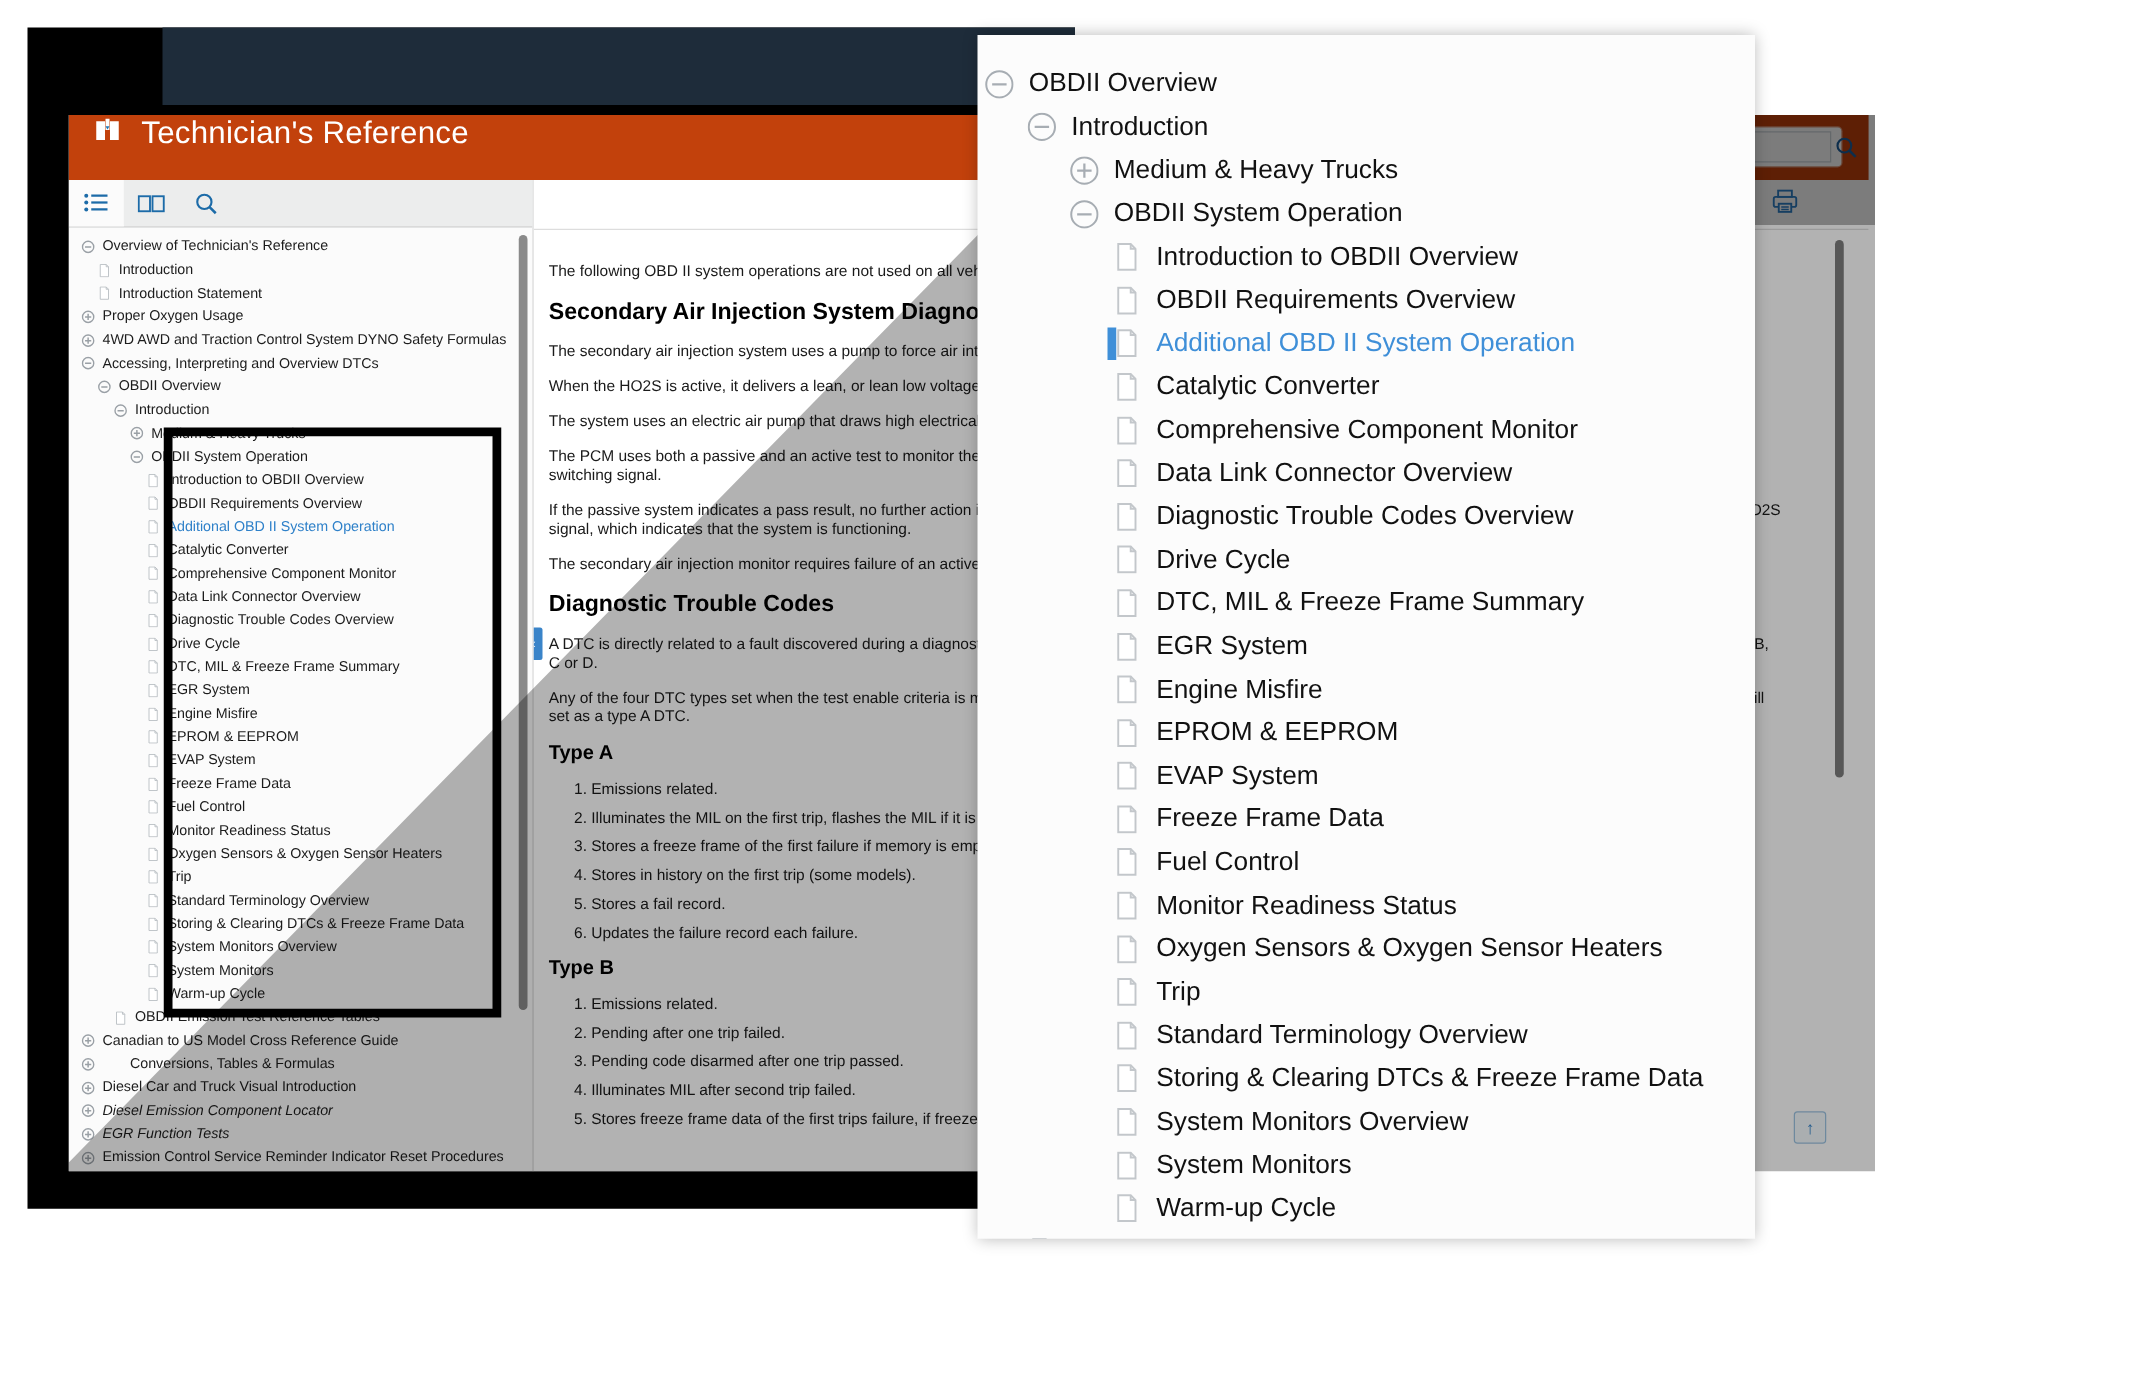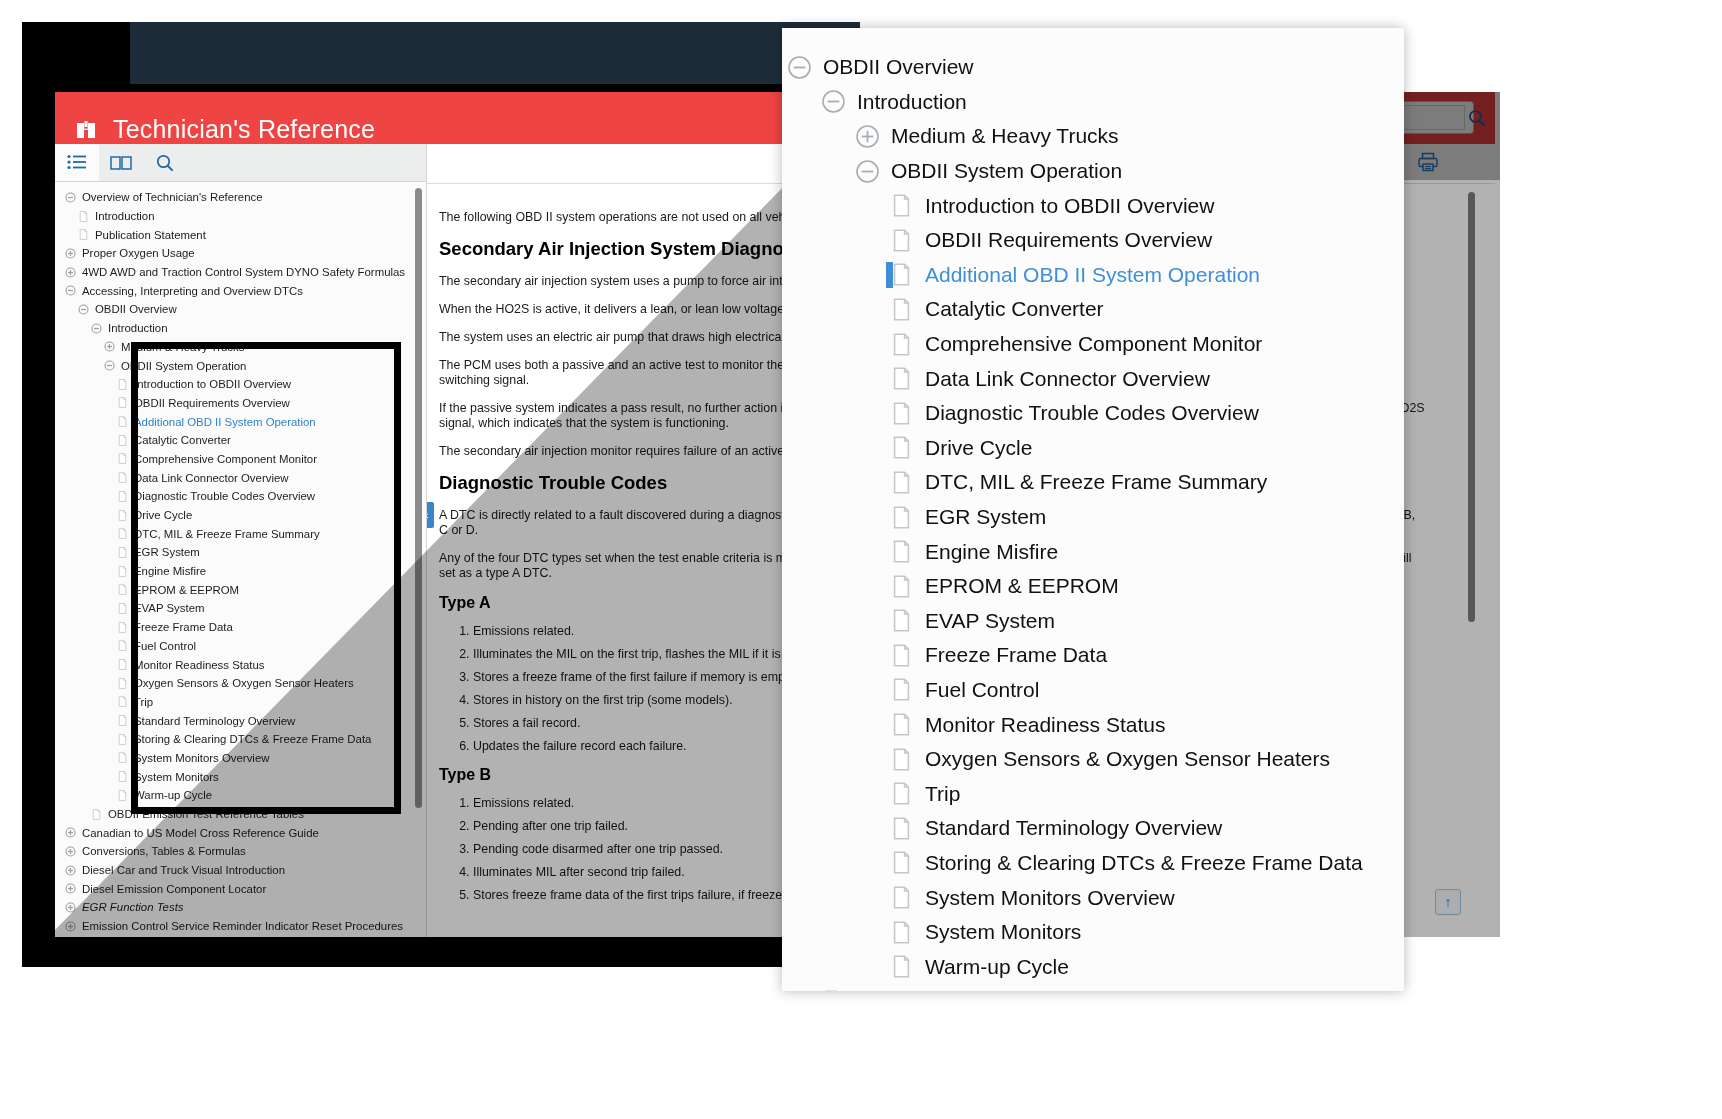--- a/index.html
+++ b/index.html
@@ -29,22 +29,22 @@
   .app-window {
     position: absolute;
     left: 55px; top: 92px;
     width: 1440px; height: 845px;
     background: #ffffff;
     overflow: hidden;
   }
   .app-header {
     position: relative;
     height: 52px;
-    background: #ef4444;
-    display: flex; align-items: flex-end;
+    background: #c2410c;
+    display: flex; align-items: flex-start;
     padding-left: 18px;
   }
   .app-logo {
     width: 26px; height: 26px;
     margin-right: 14px;
     display: flex; align-items: center; justify-content: center;
   }
   .app-title {
     color: #ffffff;
     font-size: 25px;
@@ -294,21 +294,21 @@
               </span>
               <span class="label">Introduction</span>
             </div>
             <div class="tree-row" style="padding-left: 13px;">
               <span class="docicon">
                 <svg width="9" height="11" viewBox="0 0 12 15">
     <path d="M1.5 0.8 H8 L10.5 3.3 V14.2 H1.5 Z" fill="#ffffff" stroke="#b9bec3" stroke-width="1"></path>
     <path d="M8 0.8 V3.3 H10.5" fill="none" stroke="#b9bec3" stroke-width="1"></path>
   </svg>
               </span>
-              <span class="label">Publication Statement</span>
+              <span class="label">Introduction Statement</span>
             </div>
             <div class="tree-row" style="padding-left: 0px;">
               <span class="twisty">
                 <svg width="11" height="11" viewBox="0 0 11 11">
     <circle cx="5.5" cy="5.5" r="4.5" fill="none" stroke="#9aa0a6" stroke-width="1.1"></circle>
     <line x1="3.025" y1="5.5" x2="7.975" y2="5.5" stroke="#9aa0a6" stroke-width="1.2"></line>
                   <line x1="5.5" y1="3.025" x2="5.5" y2="7.975" stroke="#9aa0a6" stroke-width="1.2"></line>
                 </svg>
               </span>
               <span class="label">Proper Oxygen Usage</span>
@@ -588,41 +588,41 @@
             <div class="tree-row" style="padding-left: 0px;">
               <span class="twisty">
                 <svg width="11" height="11" viewBox="0 0 11 11">
     <circle cx="5.5" cy="5.5" r="4.5" fill="none" stroke="#9aa0a6" stroke-width="1.1"></circle>
     <line x1="3.025" y1="5.5" x2="7.975" y2="5.5" stroke="#9aa0a6" stroke-width="1.2"></line>
                   <line x1="5.5" y1="3.025" x2="5.5" y2="7.975" stroke="#9aa0a6" stroke-width="1.2"></line>
                 </svg>
               </span>
               <span class="label">Canadian to US Model Cross Reference Guide</span>
             </div>
+            <div class="tree-row" style="padding-left: 0px; gap: 22px;">
+              <span class="twisty">
+                <svg width="11" height="11" viewBox="0 0 11 11">
+    <circle cx="5.5" cy="5.5" r="4.5" fill="none" stroke="#9aa0a6" stroke-width="1.1"></circle>
+    <line x1="3.025" y1="5.5" x2="7.975" y2="5.5" stroke="#9aa0a6" stroke-width="1.2"></line>
+                  <line x1="5.5" y1="3.025" x2="5.5" y2="7.975" stroke="#9aa0a6" stroke-width="1.2"></line>
+                </svg>
+              </span>
+              <span class="label">Conversions, Tables &amp; Formulas</span>
+            </div>
             <div class="tree-row" style="padding-left: 0px;">
               <span class="twisty">
                 <svg width="11" height="11" viewBox="0 0 11 11">
     <circle cx="5.5" cy="5.5" r="4.5" fill="none" stroke="#9aa0a6" stroke-width="1.1"></circle>
     <line x1="3.025" y1="5.5" x2="7.975" y2="5.5" stroke="#9aa0a6" stroke-width="1.2"></line>
                   <line x1="5.5" y1="3.025" x2="5.5" y2="7.975" stroke="#9aa0a6" stroke-width="1.2"></line>
                 </svg>
               </span>
-              <span class="label">Conversions, Tables &amp; Formulas</span>
-            </div>
-            <div class="tree-row" style="padding-left: 0px;">
-              <span class="twisty">
-                <svg width="11" height="11" viewBox="0 0 11 11">
-    <circle cx="5.5" cy="5.5" r="4.5" fill="none" stroke="#9aa0a6" stroke-width="1.1"></circle>
-    <line x1="3.025" y1="5.5" x2="7.975" y2="5.5" stroke="#9aa0a6" stroke-width="1.2"></line>
-                  <line x1="5.5" y1="3.025" x2="5.5" y2="7.975" stroke="#9aa0a6" stroke-width="1.2"></line>
-                </svg>
-              </span>
               <span class="label">Diesel Car and Truck Visual Introduction</span>
             </div>
-            <div class="tree-row" style="padding-left: 0px;">
+            <div class="tree-row" style="padding-left: 0px; font-style: italic;">
               <span class="twisty">
                 <svg width="11" height="11" viewBox="0 0 11 11">
     <circle cx="5.5" cy="5.5" r="4.5" fill="none" stroke="#9aa0a6" stroke-width="1.1"></circle>
     <line x1="3.025" y1="5.5" x2="7.975" y2="5.5" stroke="#9aa0a6" stroke-width="1.2"></line>
                   <line x1="5.5" y1="3.025" x2="5.5" y2="7.975" stroke="#9aa0a6" stroke-width="1.2"></line>
                 </svg>
               </span>
               <span class="label">Diesel Emission Component Locator</span>
             </div>
             <div class="tree-row" style="padding-left: 0px; font-style: italic;">

